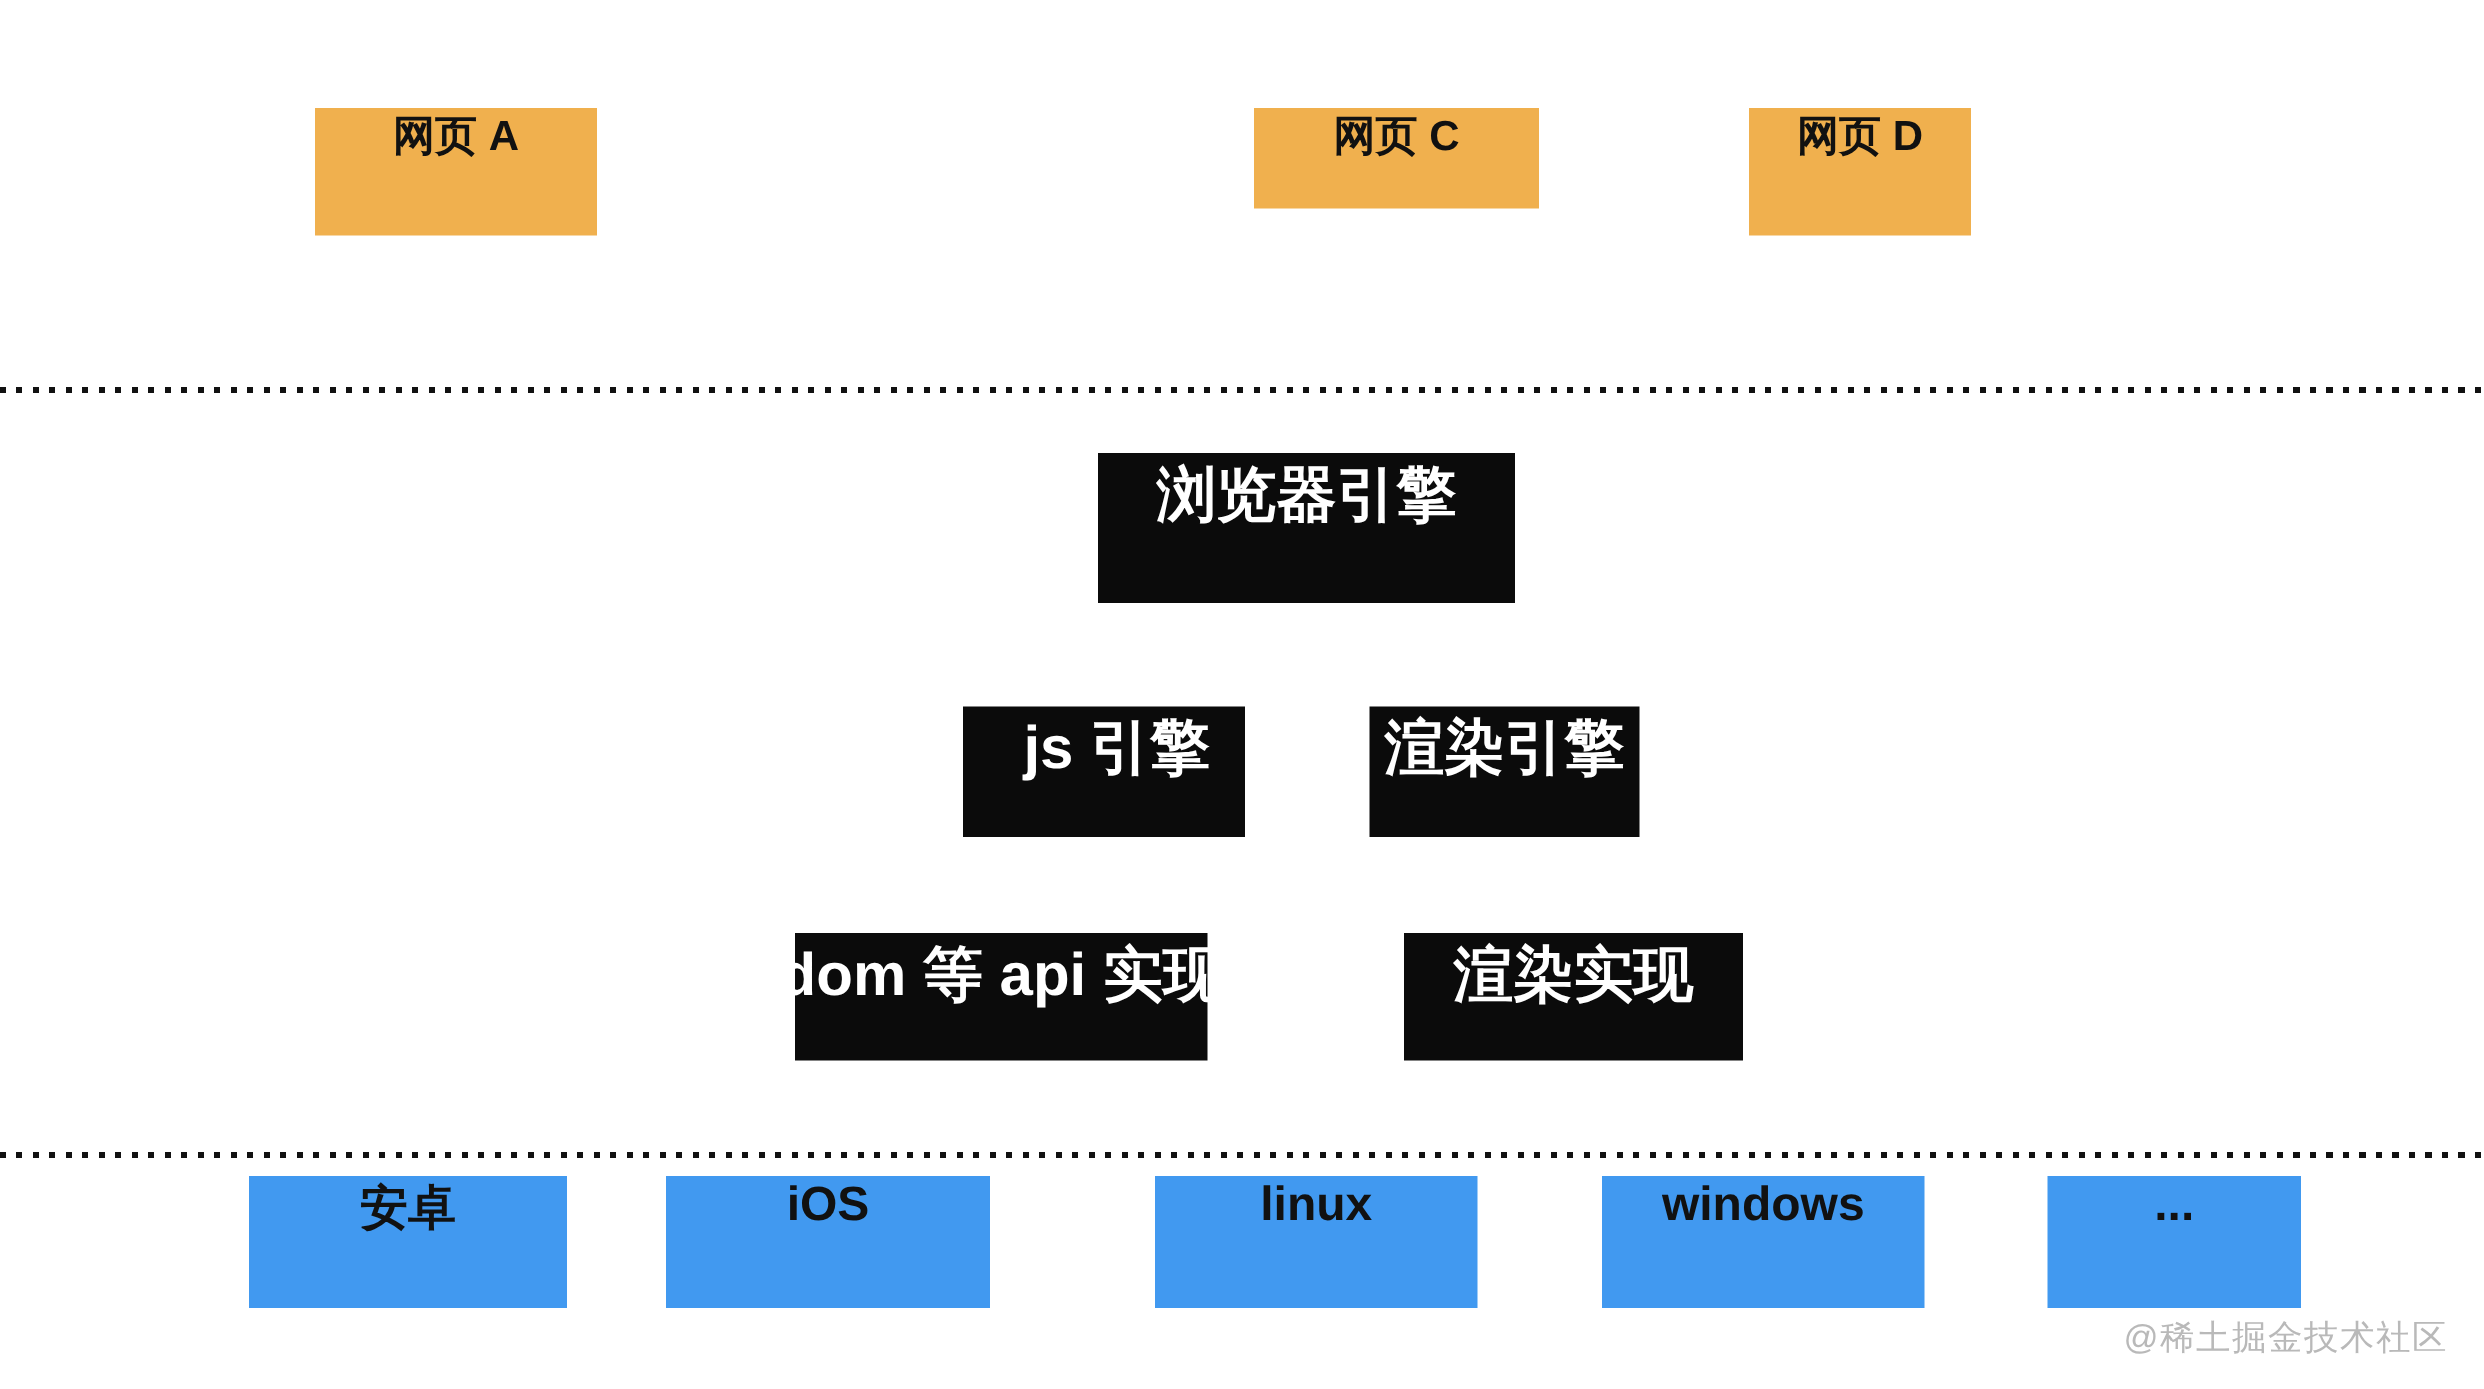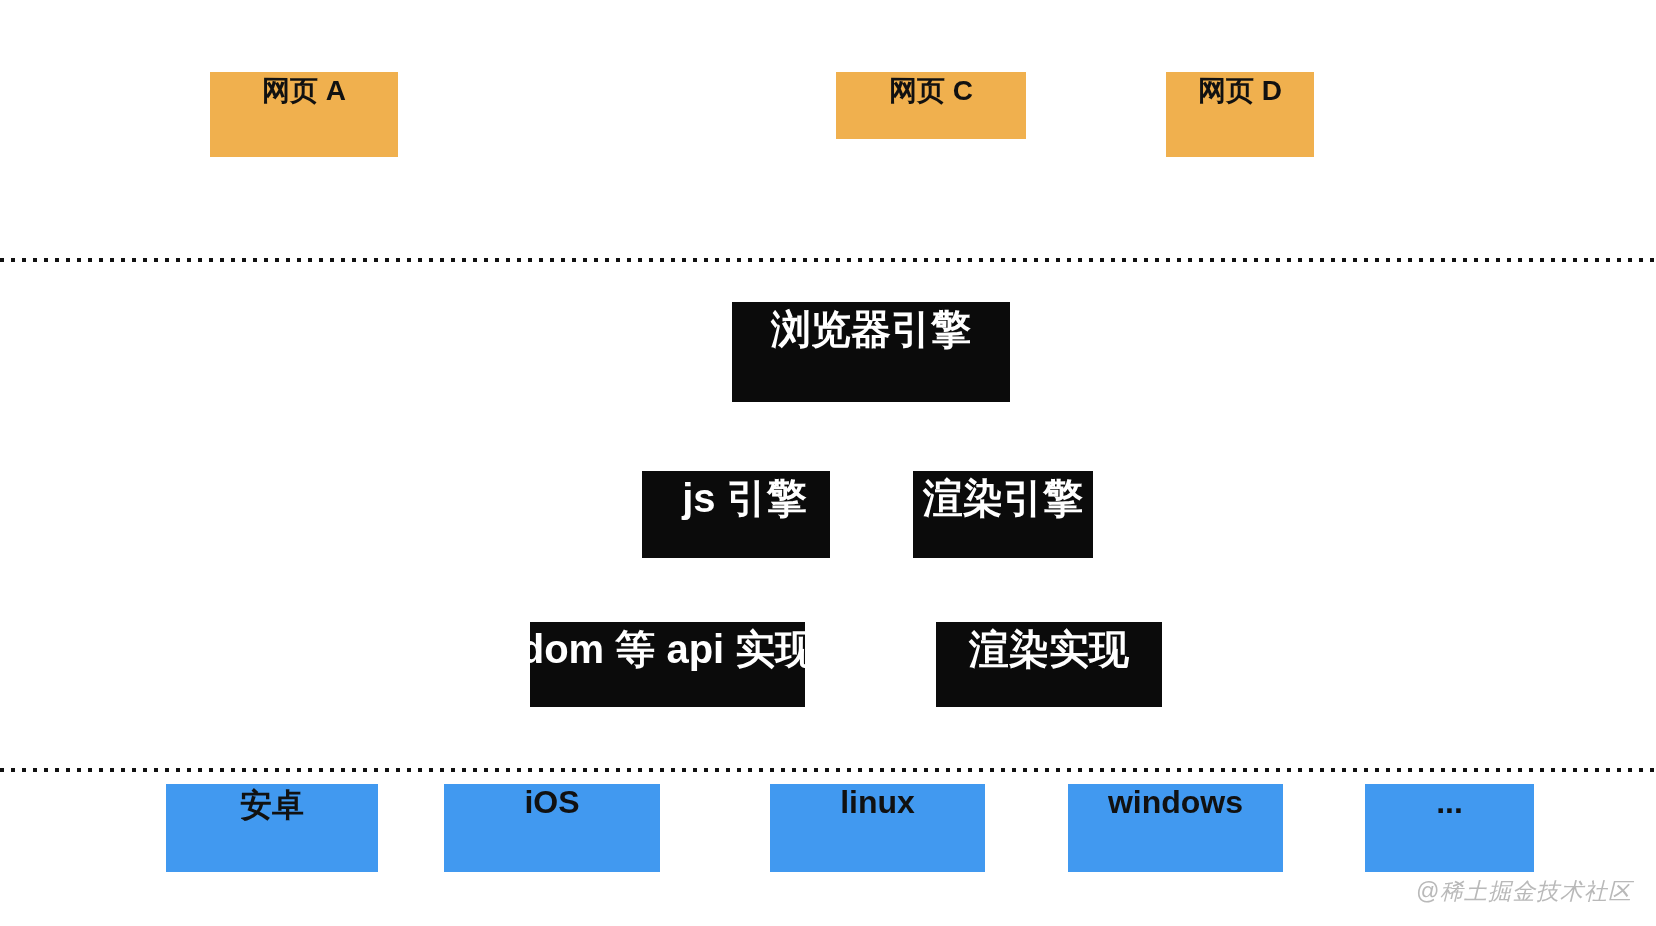--- a/index.html
+++ b/index.html
@@ -53,21 +53,20 @@
   }
   .watermark {
     position: absolute;
     top: 876px;
     right: 24px;
     font-size: 23px;
     font-weight: 400;
     color: var(--watermark-text, #B9B9B9);
     letter-spacing: 1px;
     white-space: nowrap;
-    font-style: italic;
   }
 </style>
 </head>
 <body>
 
 <div class="canvas">
 
   <div class="box web" style="left:210px; top:72px; width:188px; height:85px;">
     <span>网页 A</span>
   </div>

